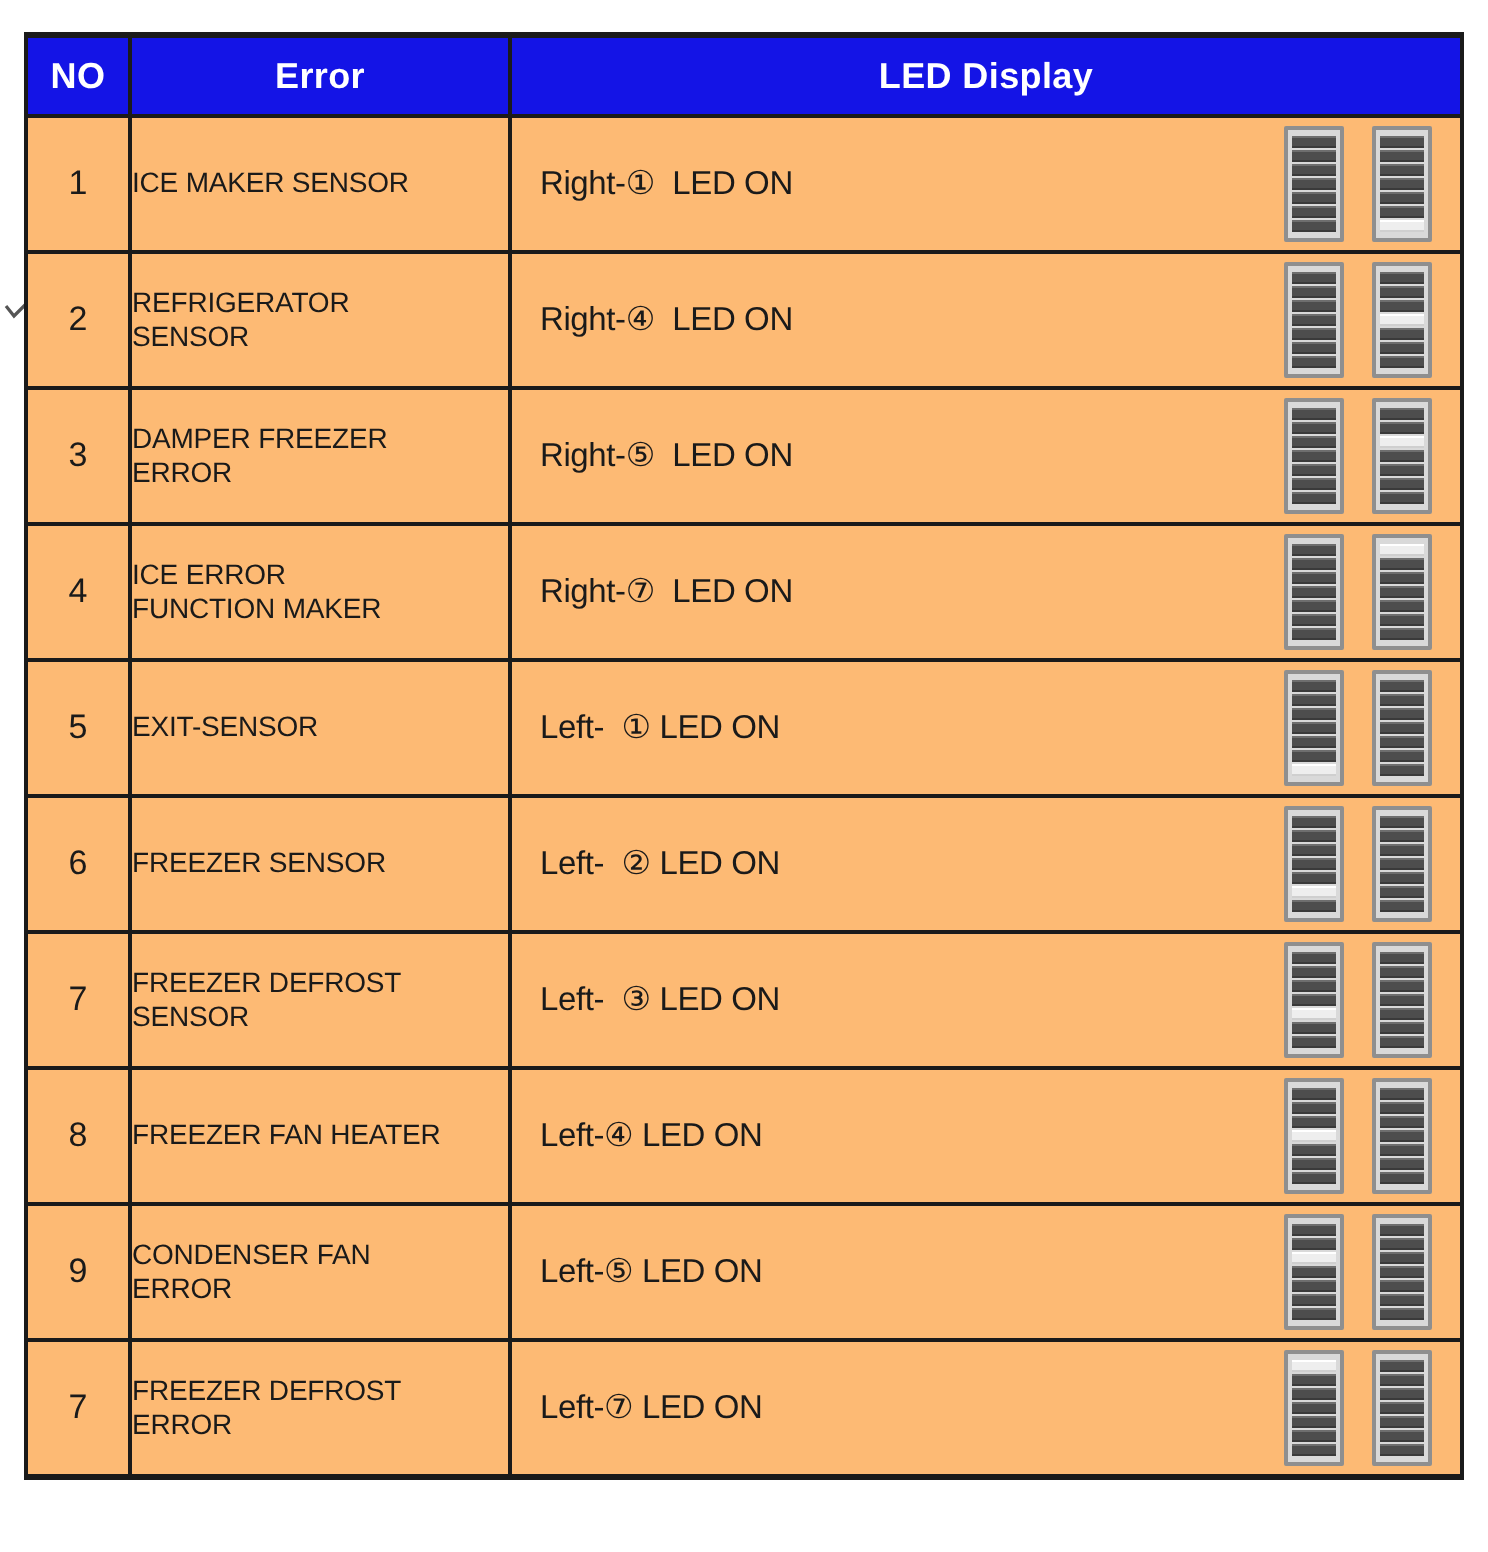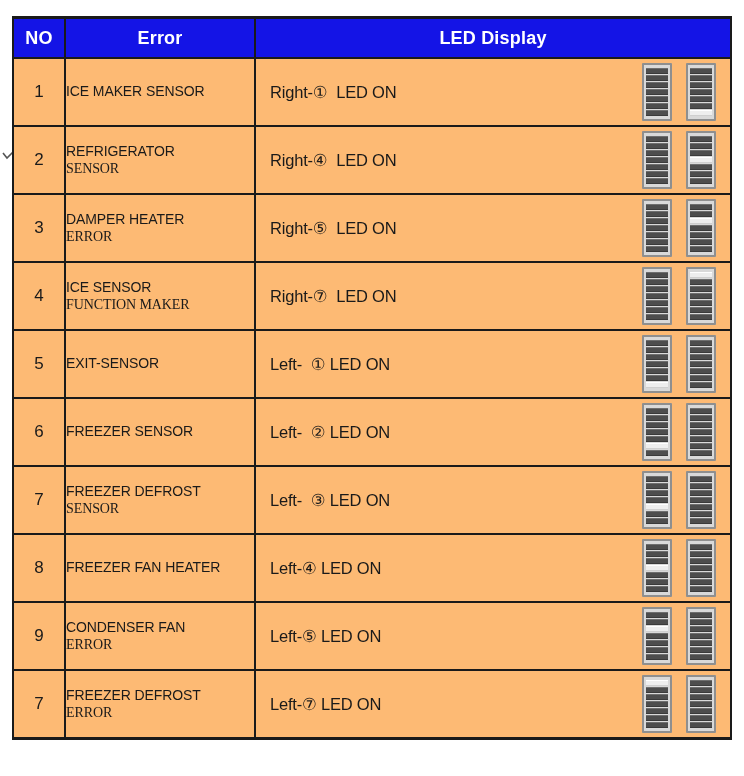--- a/index.html
+++ b/index.html
@@ -76,21 +76,21 @@
     height: 66px;
   }
 
   td.cell-err {
     padding: 0 0 0 12px;
     font-size: 14px;
     color: #1a1a1a;
     line-height: 1.22;
     letter-spacing: -0.1px;
   }
-  td.cell-err .l2 { display: block; font-family: Liberation Serif, serif; }
+  td.cell-err .l2 { display: block; }
 
   td.cell-led {
     padding: 0;
     height: 66px;
   }
 
   .led-row {
     display: flex;
     align-items: center;
     height: 100%;
@@ -227,21 +227,21 @@
                     <div class="led-seg"></div>
                     <div class="led-seg"></div>
                     <div class="led-seg"></div>
                   </div>
                 </div>
               </div>
             </td>
           </tr>
           <tr>
             <td class="cell-no">3</td>
-            <td class="cell-err"><span class="l1">DAMPER HEATER</span><span class="l2">ERROR</span></td>
+            <td class="cell-err"><span class="l1">DAMPER FREEZER</span><span class="l2">ERROR</span></td>
             <td class="cell-led">
               <div class="led-row">
                 <span class="led-label">Right-⑤  LED ON</span>
                 <div class="led-graphic">
                   <div class="led-bar">
                     <div class="led-seg"></div>
                     <div class="led-seg"></div>
                     <div class="led-seg"></div>
                     <div class="led-seg"></div>
                     <div class="led-seg"></div>
@@ -256,21 +256,21 @@
                     <div class="led-seg"></div>
                     <div class="led-seg"></div>
                     <div class="led-seg"></div>
                   </div>
                 </div>
               </div>
             </td>
           </tr>
           <tr>
             <td class="cell-no">4</td>
-            <td class="cell-err"><span class="l1">ICE SENSOR</span><span class="l2">FUNCTION MAKER</span></td>
+            <td class="cell-err"><span class="l1">ICE ERROR</span><span class="l2">FUNCTION MAKER</span></td>
             <td class="cell-led">
               <div class="led-row">
                 <span class="led-label">Right-⑦  LED ON</span>
                 <div class="led-graphic">
                   <div class="led-bar">
                     <div class="led-seg"></div>
                     <div class="led-seg"></div>
                     <div class="led-seg"></div>
                     <div class="led-seg"></div>
                     <div class="led-seg"></div>

